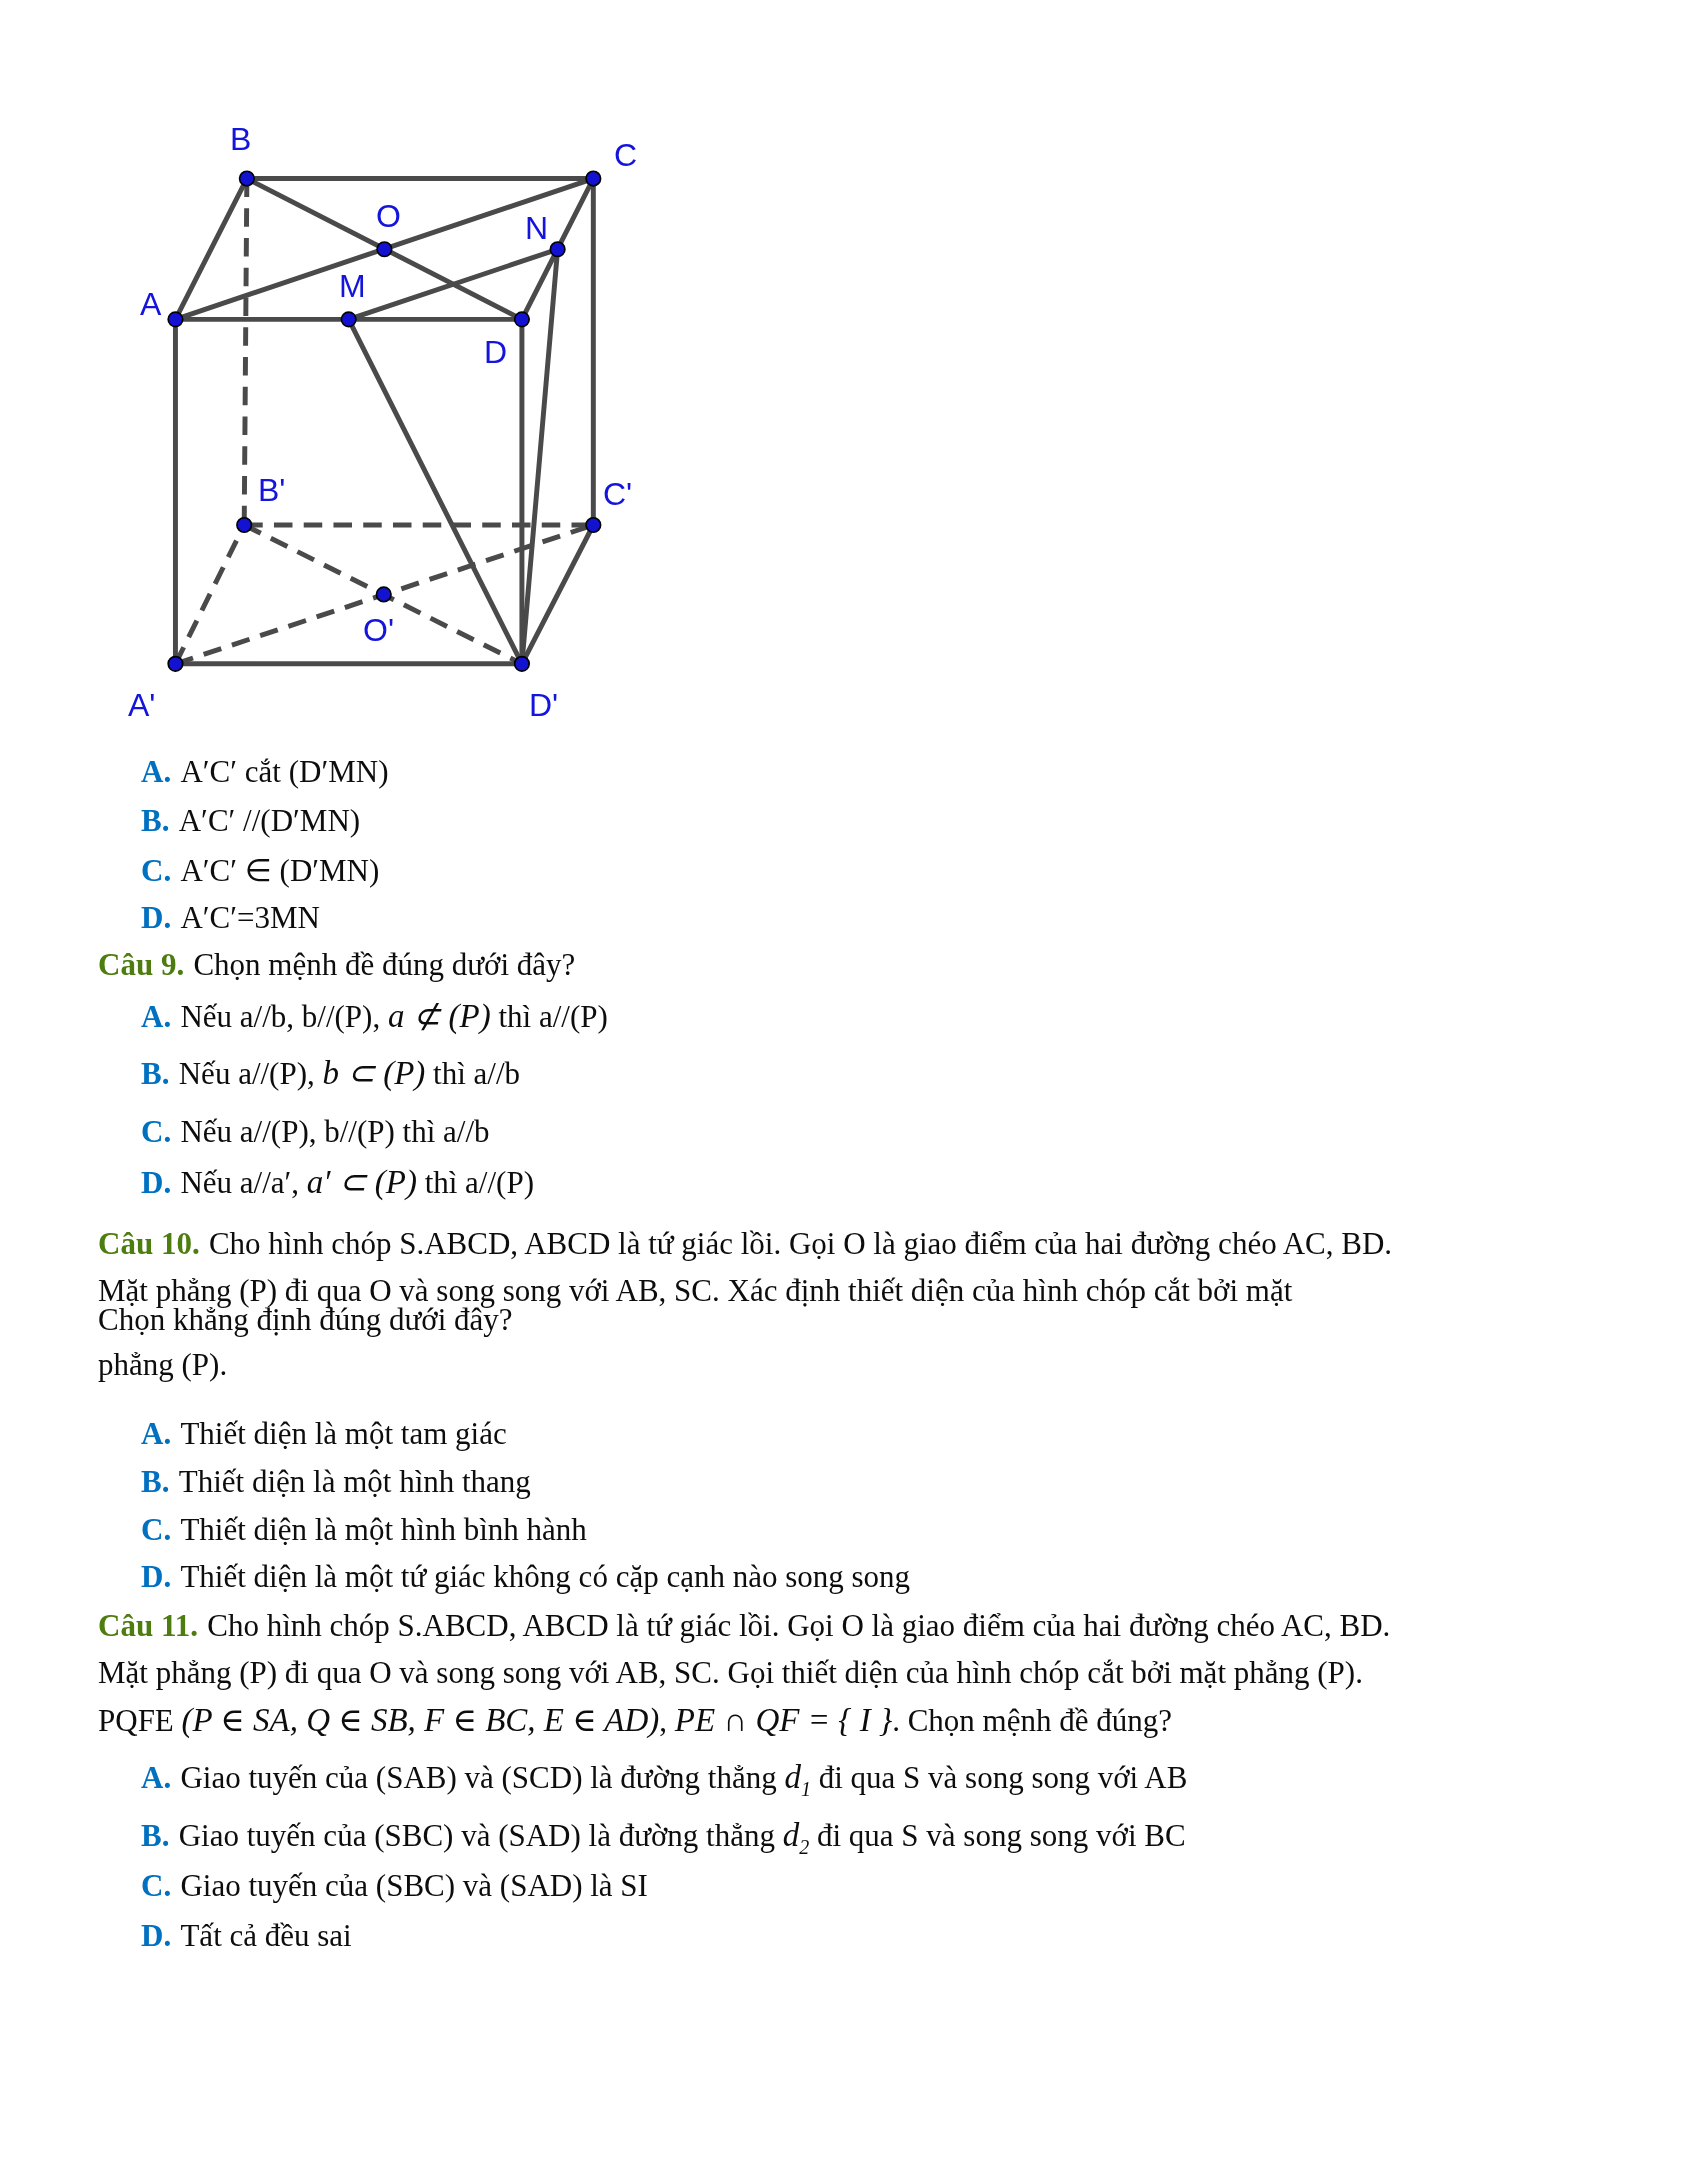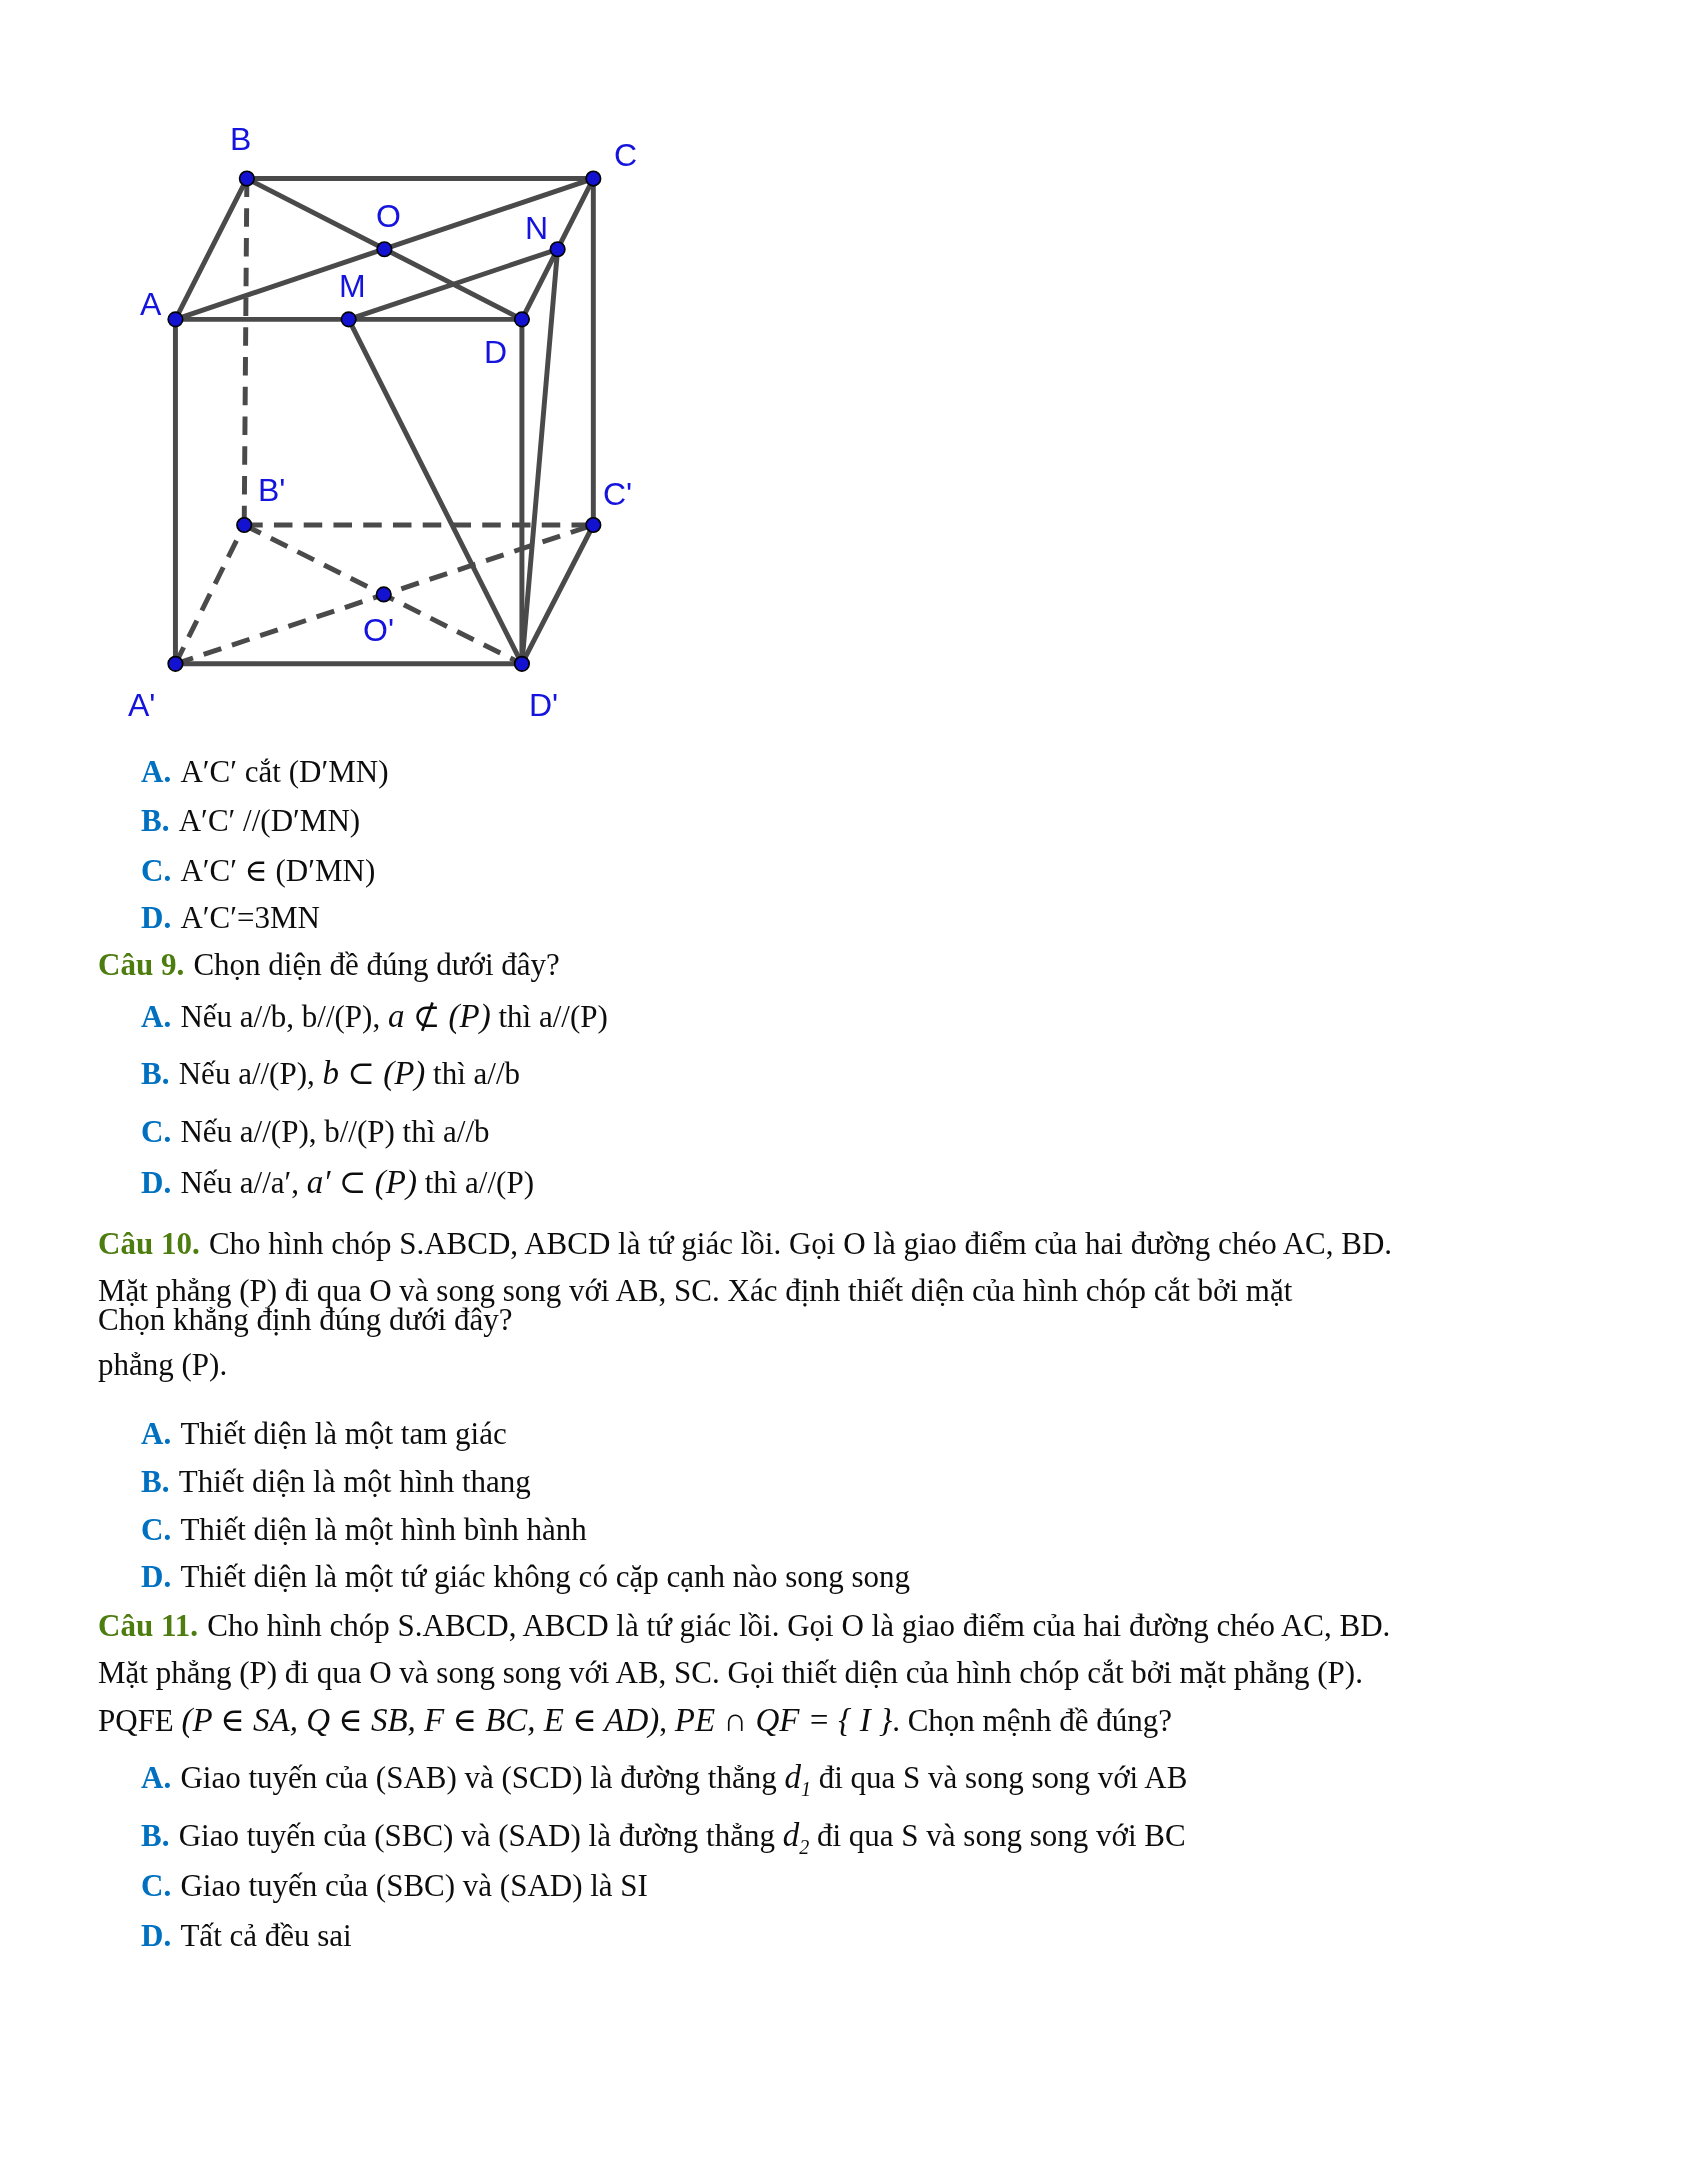--- a/index.html
+++ b/index.html
@@ -5,21 +5,21 @@
   html,body{margin:0;padding:0;background:#ffffff;}
   body{width:1687px;height:2183px;position:relative;
        font-family:"Liberation Serif","DejaVu Serif",serif;color:#0d0d0d;}
   .page{position:absolute;left:0;top:0;width:1687px;height:2183px;background:#ffffff;}
   .figure{position:absolute;left:0;top:0;width:741px;height:767px;}
   .figure svg{position:absolute;left:0;top:0;}
   .fig-label{position:absolute;font-family:"Liberation Sans","DejaVu Sans",sans-serif;
              font-size:32px;color:#1414dd;line-height:1;}
   .line{position:absolute;white-space:nowrap;font-size:31px;line-height:40px;}
   .para{left:98px;}
-  .opt-line{left:141px;}
+  .opt-line{left:141px;font-family:Liberation Serif, serif;}
   .qlabel{color:#4d7c0f;font-weight:bold;margin-right:9.3px;}
   .opt{color:#0070c0;font-weight:bold;margin-right:9.3px;}
   .math{font-style:italic;font-size:33px;text-align:right;}
   .math sub{font-size:20px;line-height:0;}
 </style>
 </head>
 <body>
 
 <div class="page">
 
@@ -78,21 +78,21 @@
     <span class="opt">B.</span><span>A′C′ //(D′MN)</span>
   </div>
   <div class="line opt-line" style="top:851px">
     <span class="opt">C.</span><span>A′C′ ∈ (D′MN)</span>
   </div>
   <div class="line opt-line" style="top:898px">
     <span class="opt">D.</span><span>A′C′=3MN</span>
   </div>
 
   <div class="line para" style="top:945px">
-    <span class="qlabel">Câu 9.</span><span>Chọn diện đề đúng dưới đây?</span>
+    <span class="qlabel">Câu 9.</span><span>Chọn mệnh đề đúng dưới đây?</span>
   </div>
   <div class="line opt-line" style="top:996px">
     <span class="opt">A.</span><span>Nếu a//b, b//(P), </span><span class="math">a ⊄ (P)</span><span> thì a//(P)</span>
   </div>
   <div class="line opt-line" style="top:1053px">
     <span class="opt">B.</span><span>Nếu a//(P), </span><span class="math">b ⊂ (P)</span><span> thì a//b</span>
   </div>
   <div class="line opt-line" style="top:1111px">
     <span class="opt">C.</span><span>Nếu a//(P), b//(P) thì a//b</span><span class="math"></span><span></span>
   </div>

